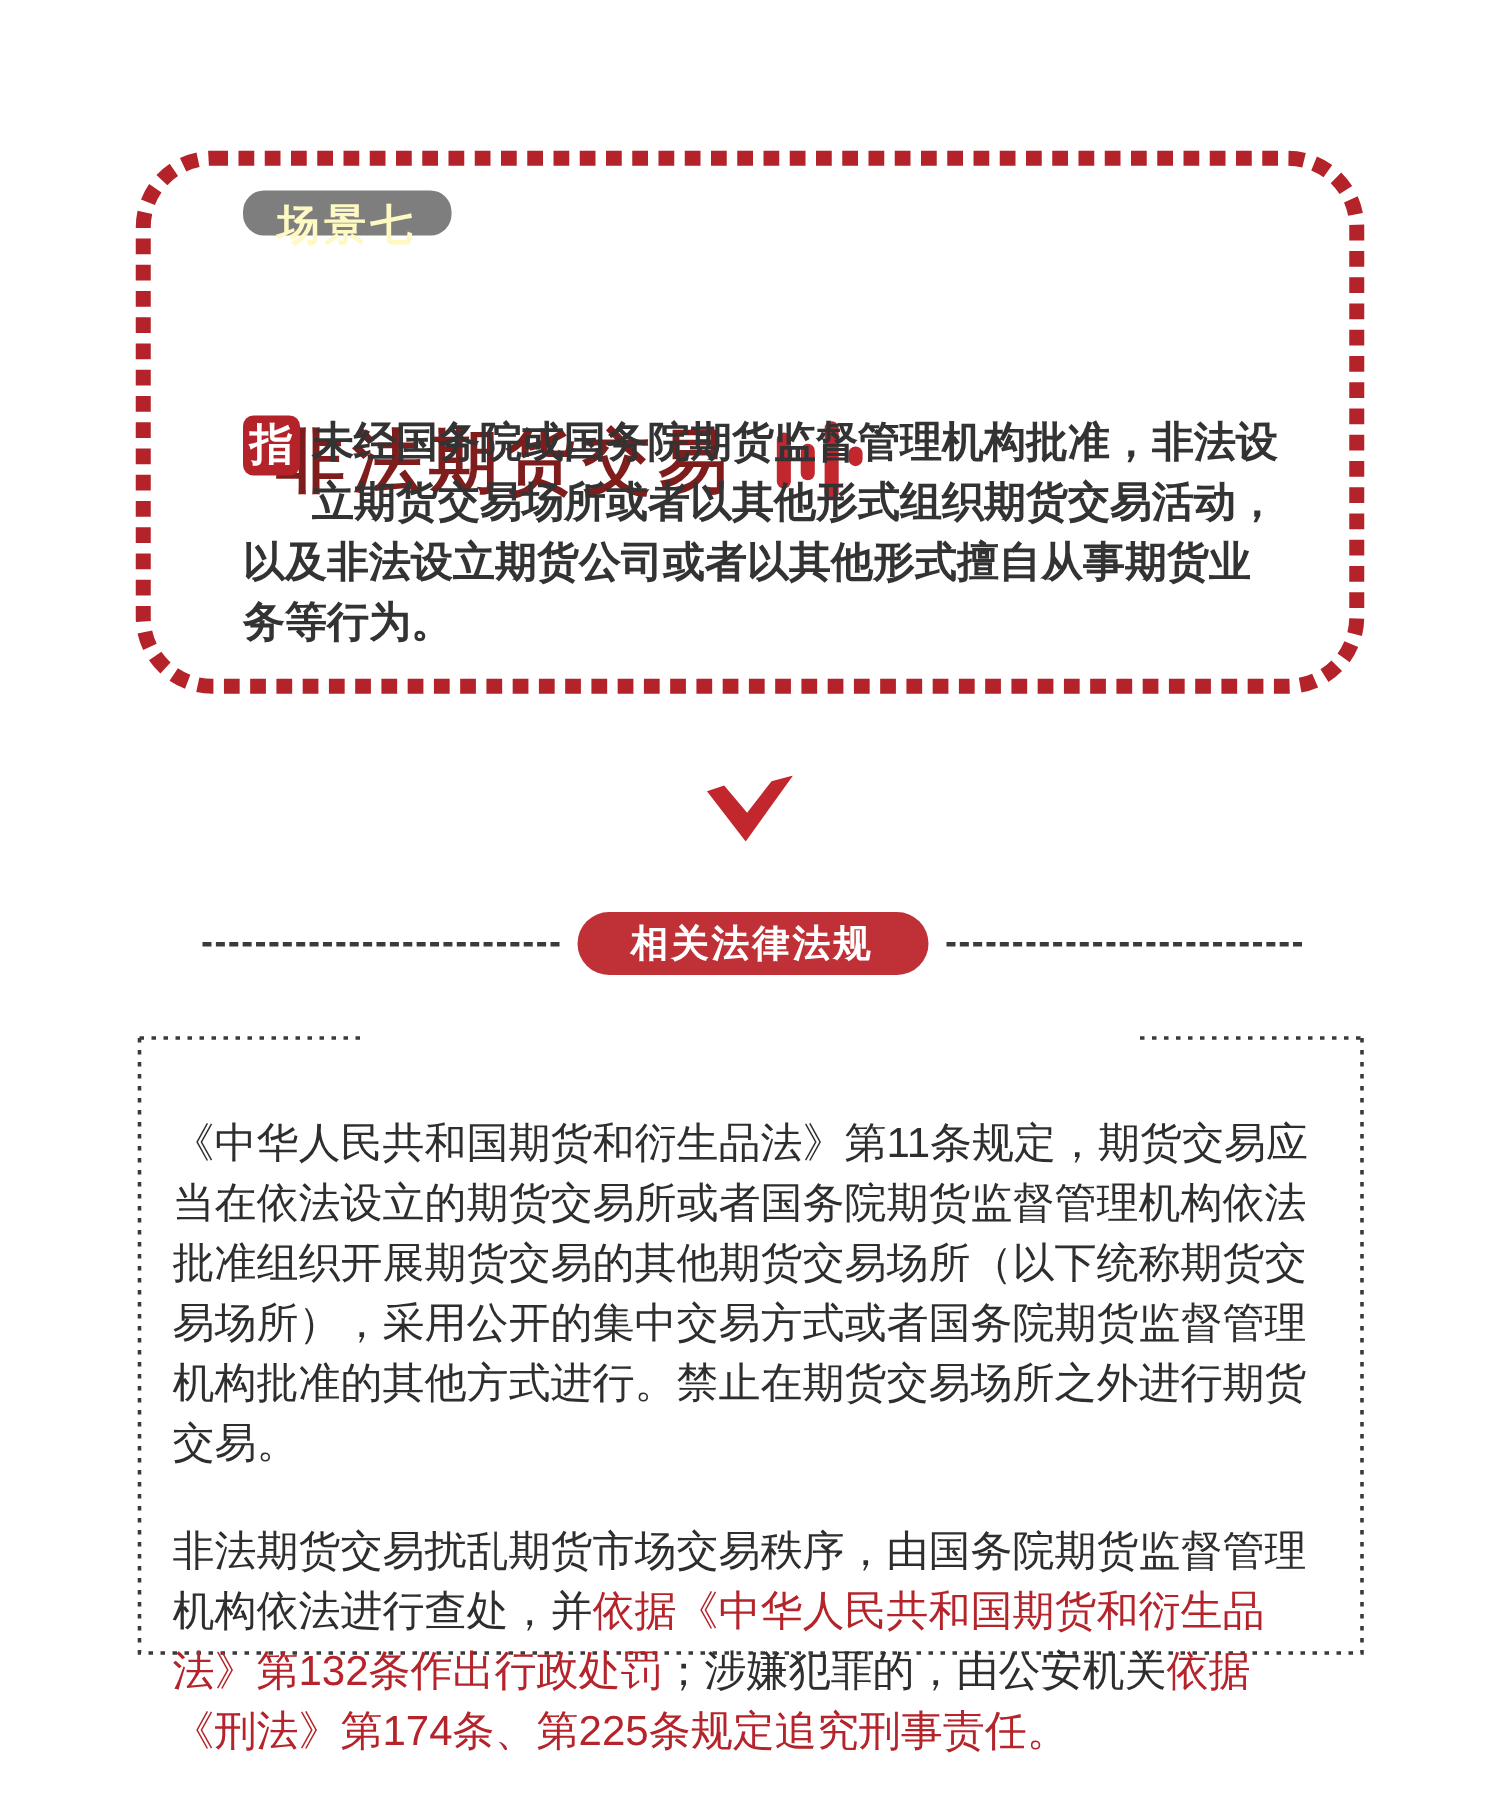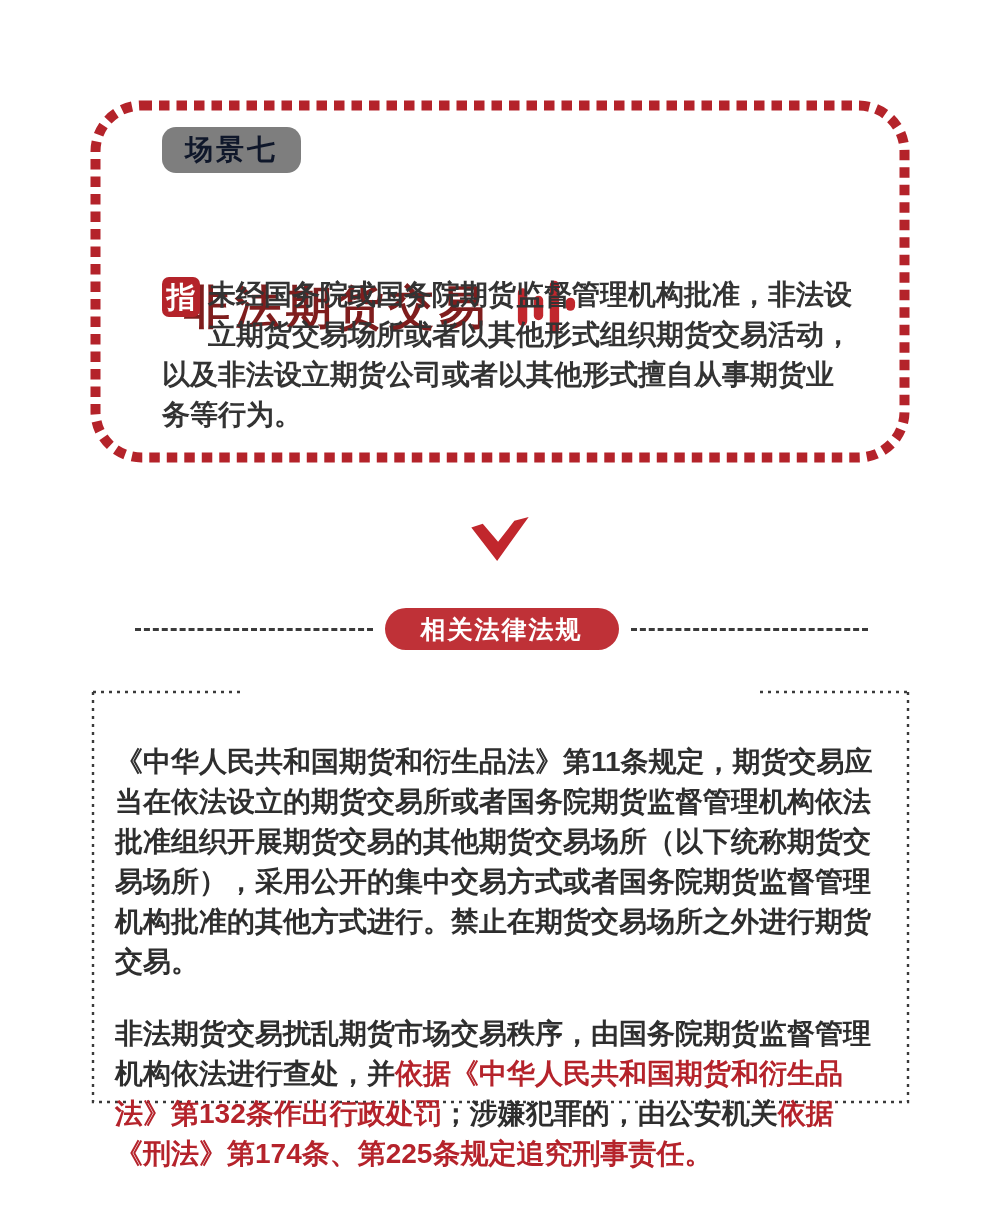--- a/index.html
+++ b/index.html
@@ -18,26 +18,26 @@
     left: 90px; top: 100px;
     width: 820px; height: 363px;
   }
   .scenario-box .border-svg {
     position: absolute; left: 0; top: 0;
   }
   .scenario-badge {
     position: absolute;
     left: 72px; top: 27px;
     background: #7e7e7e;
-    color: #0f172a;
+    color: #fef9c3;
     font-size: 28px;
     font-weight: 700;
     letter-spacing: 3px;
     line-height: 46px;
-    height: 46px;
+    height: 30px;
     padding: 0 23px;
     border-radius: 14px;
   }
   .scenario-title-row {
     position: absolute;
     left: 94px; top: 176px;
     display: flex;
     align-items: center;
     gap: 26px;
     transform: translateY(-96px);
@@ -114,21 +114,21 @@
   }
   .legal-box .border-svg {
     position: absolute; left: 0; top: 0;
   }
   .legal-content {
     position: absolute;
     left: 24px; top: 52px;
     width: 769px;
     font-size: 28px;
     line-height: 40px;
-    font-weight: 700;
+    font-weight: 400;
     color: #2e2e2e;
   }
   .legal-p { margin: 0; }
   .legal-p + .legal-p { margin-top: 32px; }
   .red-text { color: #b5232b; }
 </style>
 </head>
 <body>
 
 <div class="page">

